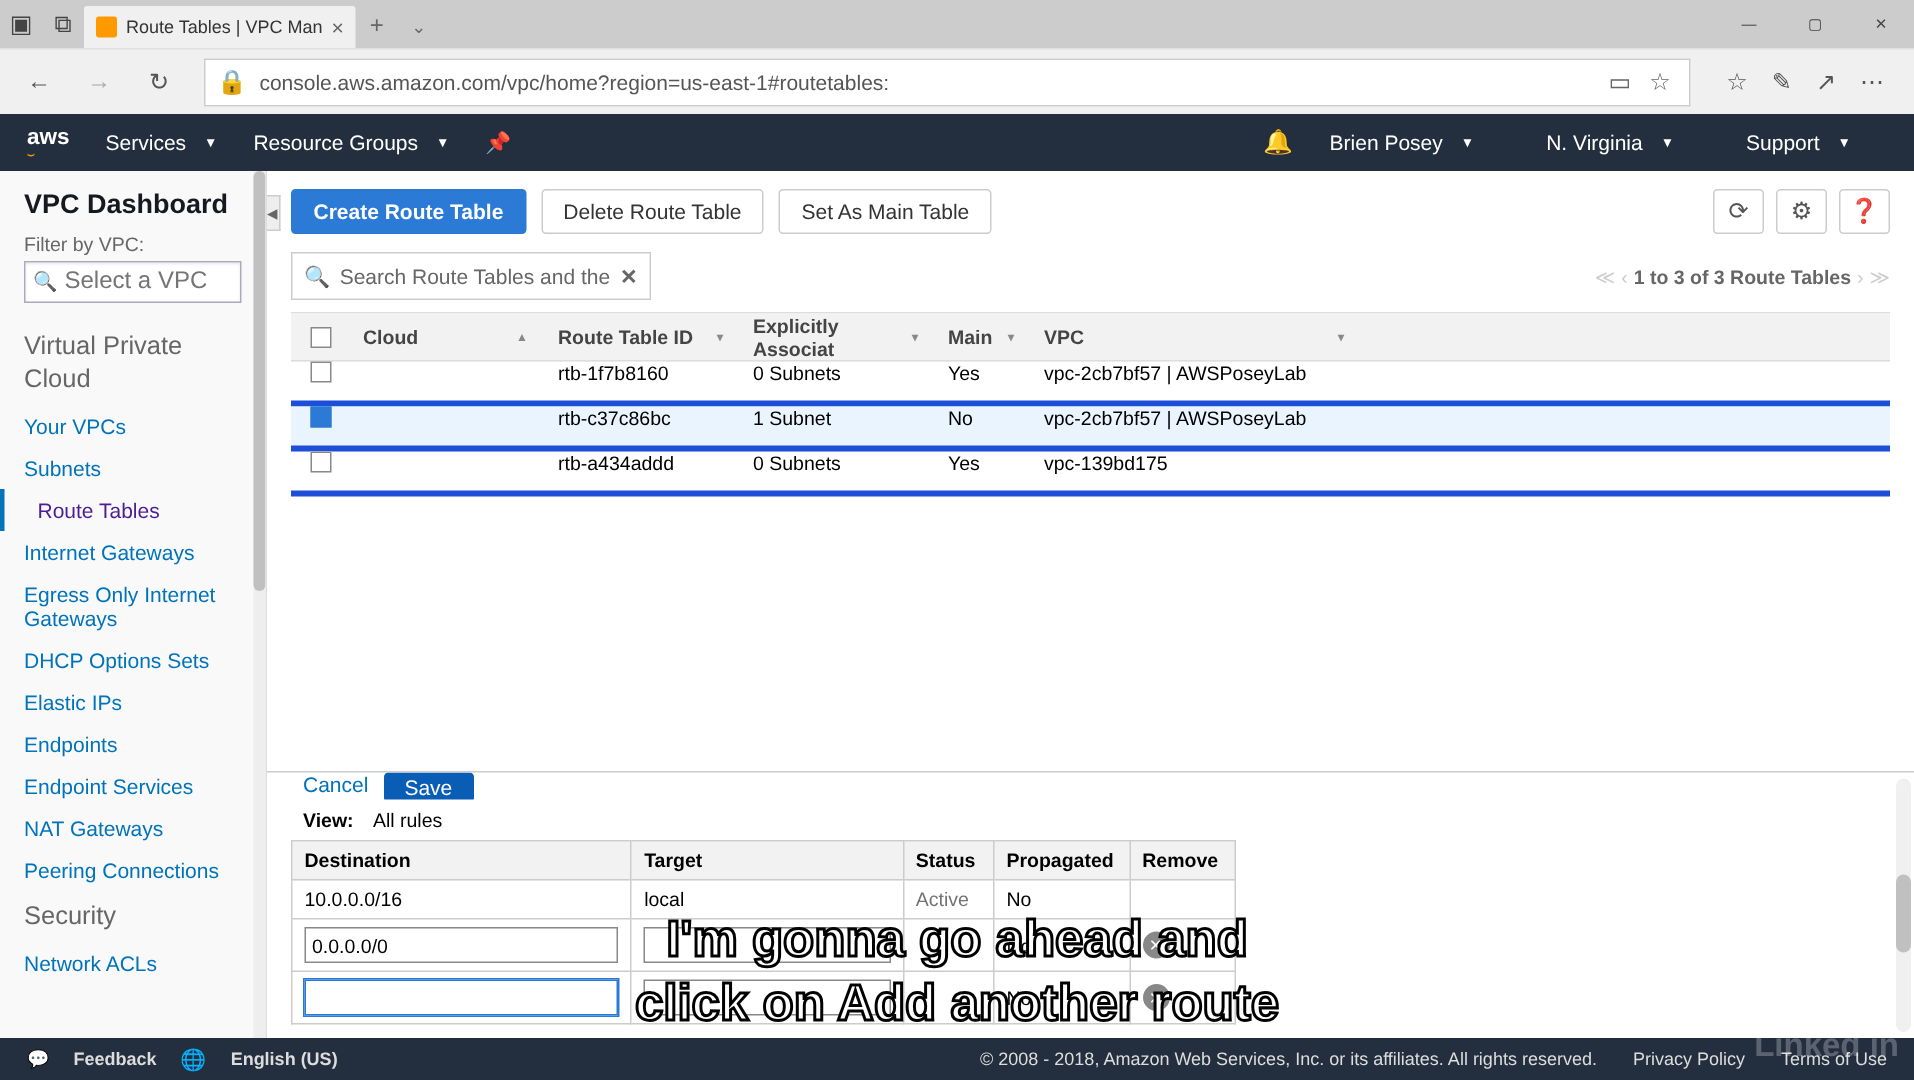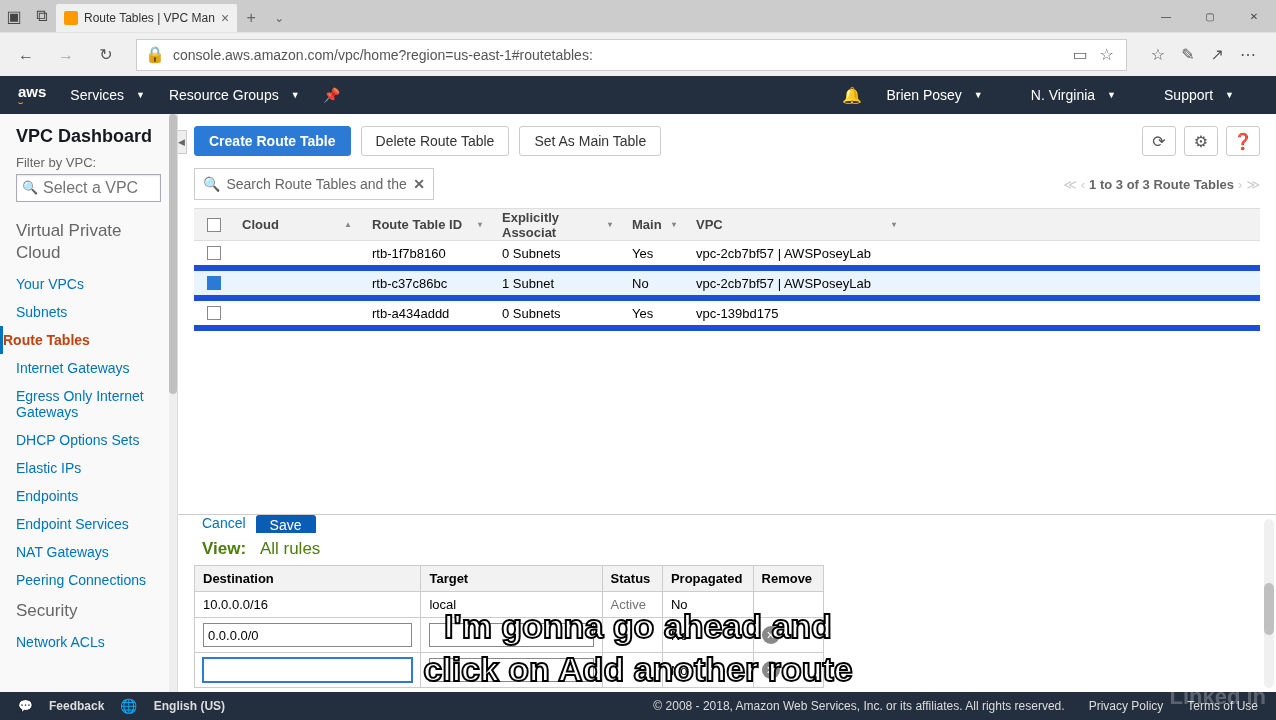--- a/index.html
+++ b/index.html
@@ -33,21 +33,21 @@
 .sidebar{width:178px;background:#f9f9f9;border-right:1px solid #ddd;padding:12px 0;overflow:hidden;position:relative}
 .sb-scroll{position:absolute;right:0;top:0;width:8px;height:100%;background:#eee}
 .sb-thumb{width:8px;height:280px;background:#c0c0c0;border-radius:4px}
 .sb-title{font-size:18px;font-weight:bold;color:#16191f;padding:0 16px 8px}
 .sb-filter-label{font-size:13px;color:#666;padding:0 16px 4px}
 .sb-filter{margin:0 16px 12px;position:relative}
 .sb-filter input{width:100%;height:28px;padding:0 6px 0 26px;border:1px solid #aab;font-size:16px;background:#fff;box-shadow:inset 0 1px 2px rgba(0,0,0,.1)}
 .sb-filter .srch{position:absolute;left:6px;top:6px;font-size:13px;color:#888}
 .sb-heading{font-size:17px;color:#666;padding:6px 16px;line-height:1.3}
 .sb-link{display:block;padding:6px 16px;font-size:14px;color:#0073bb;cursor:pointer}
-.sb-link.active{border-left:3px solid #0073bb;padding-left:0;color:#c2410c;font-weight:700}
+.sb-link.active{border-left:3px solid #0073bb;padding-left:22px;color:#4c1d95;font-weight:400}
 .content{flex:1;padding:0;position:relative;overflow:hidden}
 .collapse-handle{position:absolute;left:-1px;top:16px;width:10px;height:24px;background:#eee;border:1px solid #ccc;border-left:none;display:flex;align-items:center;justify-content:center;font-size:9px;color:#666;cursor:pointer;z-index:5}
 .action-row{padding:12px 16px;display:flex;gap:10px;align-items:center}
 .btn{padding:6px 14px;border-radius:3px;font-size:14px;background:#fff;border:1px solid #ccc;color:#333;cursor:pointer;font-weight:500}
 .btn.primary{background:#2b7bd6;color:#fff;border-color:#2b7bd6;font-weight:bold}
 .action-right{margin-left:auto;display:flex;gap:8px}
 .icon-btn{width:34px;height:30px;border:1px solid #ccc;border-radius:3px;display:flex;align-items:center;justify-content:center;color:#555;cursor:pointer;background:#fff}
 .search-row{padding:0 16px 8px;display:flex;align-items:center;gap:8px}
 .search-box{display:flex;align-items:center;border:1px solid #ccc;height:32px;padding:0 8px;gap:6px;font-size:14px;color:#666;width:240px}
 .search-box .x{margin-left:auto;font-weight:bold;cursor:pointer}
@@ -57,31 +57,31 @@
 .thead{display:flex;background:#f2f2f2;border-bottom:1px solid #ddd;height:32px;align-items:center}
 .th,.td{font-size:13px;padding:0 8px;display:flex;align-items:center}
 .th{font-weight:bold;color:#444;position:relative}
 .th .sort{font-size:8px;color:#888;margin-left:auto;padding-right:4px}
 .col-cb{width:40px;justify-content:center}
 .col-name{width:130px}
 .col-rtid{width:130px}
 .col-assoc{width:130px}
 .col-main{width:64px}
 .col-vpc{width:220px}
-.trow{display:flex;height:30px;align-items:center;border-bottom:6px solid #1d4ed8}
+.trow{display:flex;height:30px;align-items:flex-start;border-bottom:4px solid #1d4ed8}
 .trow.selected{background:#eaf4ff}
 .cb{width:14px;height:14px;border:1px solid #888;background:#fff}
 .cb.checked{background:#2b7bd6;border-color:#2b7bd6}
 .detail-pane{position:absolute;bottom:0;left:0;right:0;height:178px;border-top:1px solid #ccc;background:#fff;padding:0 16px}
 .detail-scroll{position:absolute;right:2px;top:4px;width:10px;height:calc(100% - 8px);background:#f0f0f0;border-radius:5px}
 .detail-thumb{position:absolute;top:64px;width:10px;height:52px;background:#c0c0c0;border-radius:5px}
 .detail-actions{display:flex;gap:10px;padding:0 8px;height:18px;align-items:flex-start;overflow:hidden}
 .link-btn{color:#0073bb;font-size:14px;cursor:pointer}
 .save-btn{background:#0a5db5;color:#fff;padding:2px 14px;border-radius:3px;font-size:14px;font-weight:500}
-.view-row{padding:6px 8px;font-size:17px;color:#4d7c0f}
+.view-row{padding:6px 8px;font-size:13px;color:#000000}
 .view-row b{margin-right:10px}
 .routes-table{width:630px;border:1px solid #ccc;border-collapse:collapse}
 .routes-table th,.routes-table td{border:1px solid #ccc;padding:5px 8px;font-size:13px;text-align:left}
 .routes-table th{background:#f2f2f2;font-weight:bold}
 .routes-table input{width:100%;height:24px;border:1px solid #888;padding:0 4px;font-size:13px}
 .routes-table input.focus{border-color:#2b7bd6;box-shadow:0 0 0 1px #2b7bd6}
 .status-active{color:#737373}
 .remove-x{width:18px;height:18px;border-radius:50%;background:#888;color:#fff;display:inline-flex;align-items:center;justify-content:center;font-size:11px;cursor:pointer}
 .footer{position:absolute;bottom:0;left:0;right:0;height:28px;background:#232f3e;color:#ddd;display:flex;align-items:center;padding:0 18px;font-size:12px;gap:16px}
 .footer .globe{font-size:14px}

